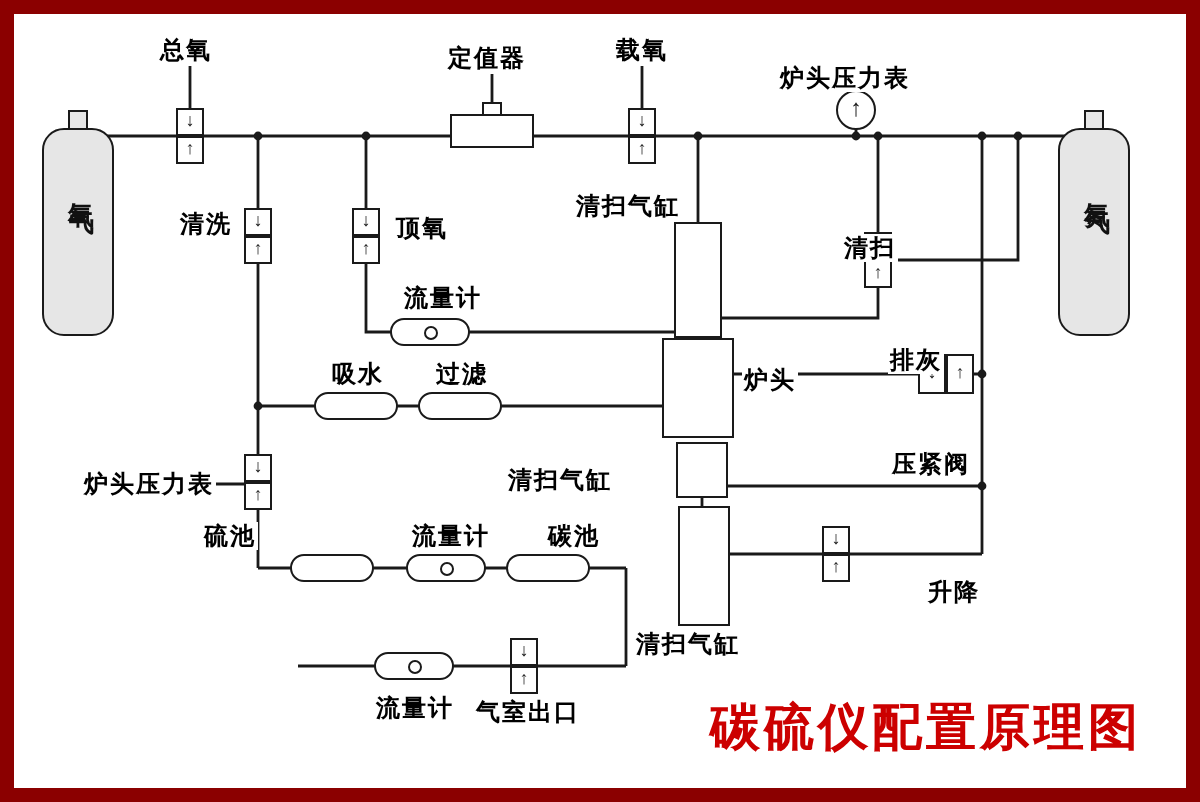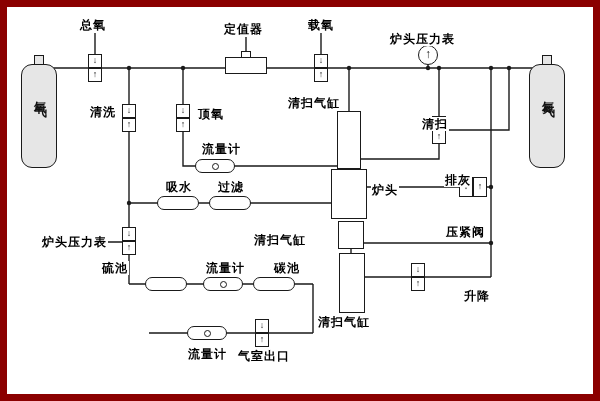--- a/index.html
+++ b/index.html
@@ -179,14 +179,15 @@
   <span class="lbl" style="left:246px;top:226px;">清扫气缸</span>
   <span class="lbl" style="left:34px;top:228px;">炉头压力表</span>
   <span class="lbl" style="left:94px;top:254px;">硫池</span>
   <span class="lbl" style="left:198px;top:254px;">流量计</span>
   <span class="lbl" style="left:266px;top:254px;text-align:right;">碳池</span>
   <span class="lbl" style="left:310px;top:308px;">清扫气缸</span>
   <span class="lbl" style="left:456px;top:282px;">升降</span>
   <span class="lbl" style="left:180px;top:340px;">流量计</span>
   <span class="lbl" style="left:230px;top:342px;">气室出口</span>
 
+  <div class="title" style="left:348px;top:340px;">碳硫仪配置原理图</div>
 
 </div>
 
 </body></html>

